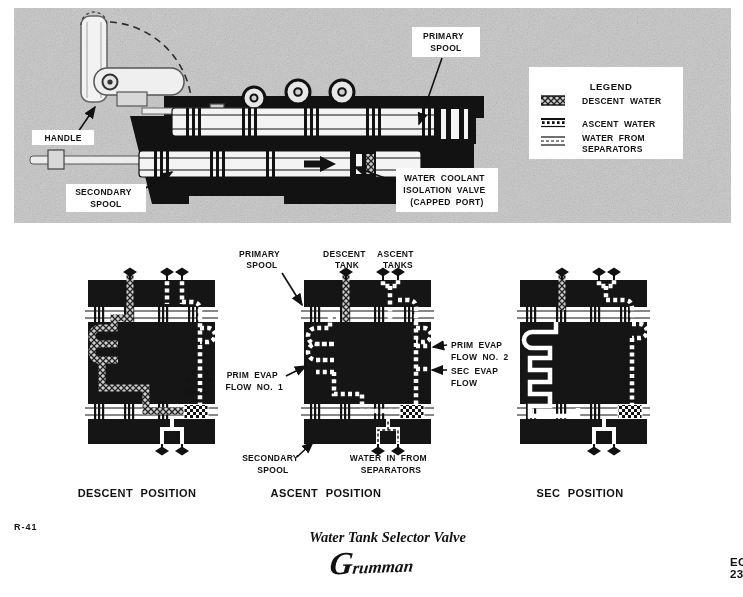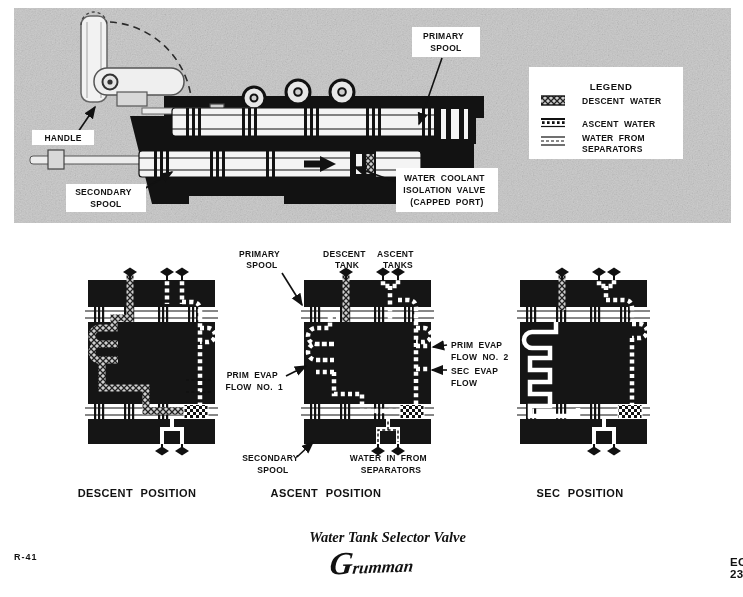--- a/index.html
+++ b/index.html
@@ -15,21 +15,21 @@
   .cap{font-family:"Liberation Sans",sans-serif;font-weight:700;font-size:11px;
        letter-spacing:.4px;word-spacing:4px;fill:#111;}
   
   .fh{stroke:url(#xh);stroke-width:7;fill:none;}
   .fd{stroke:#fff;stroke-width:4.5;fill:none;stroke-dasharray:4 3.2;}
   .fsolid{stroke:#fff;stroke-width:4.5;fill:none;}
   .fu{stroke:#fff;stroke-width:4;fill:none;}
   .fud{stroke:#111;stroke-width:1.4;fill:none;stroke-dasharray:3 2.4;}
   .leader{stroke:#111;stroke-width:1.6;fill:none;}
   
-  .fig-ref{position:absolute;left:14px;top:552px;font:700 9px "Liberation Sans",sans-serif;
+  .fig-ref{position:absolute;left:14px;top:522px;font:700 9px "Liberation Sans",sans-serif;
            letter-spacing:1px;color:#111;}
   .fig-title{position:absolute;left:16px;top:529px;width:743px;text-align:center;
              font-family:"Liberation Serif",serif;font-style:italic;font-weight:700;
              font-size:14.5px;color:#111;}
   .logo{position:absolute;left:0;top:544px;width:743px;text-align:center;}
   .logo span{display:inline-block;font-family:"Liberation Serif",serif;font-style:italic;
              font-weight:700;font-size:17px;color:#111;transform:skewX(-8deg) rotate(-2deg);}
   .logo span::first-letter{font-size:32px;}
   .page-num{position:absolute;left:730px;top:556px;font:700 11.5px "Liberation Sans",sans-serif;
             letter-spacing:.4px;color:#111;}

